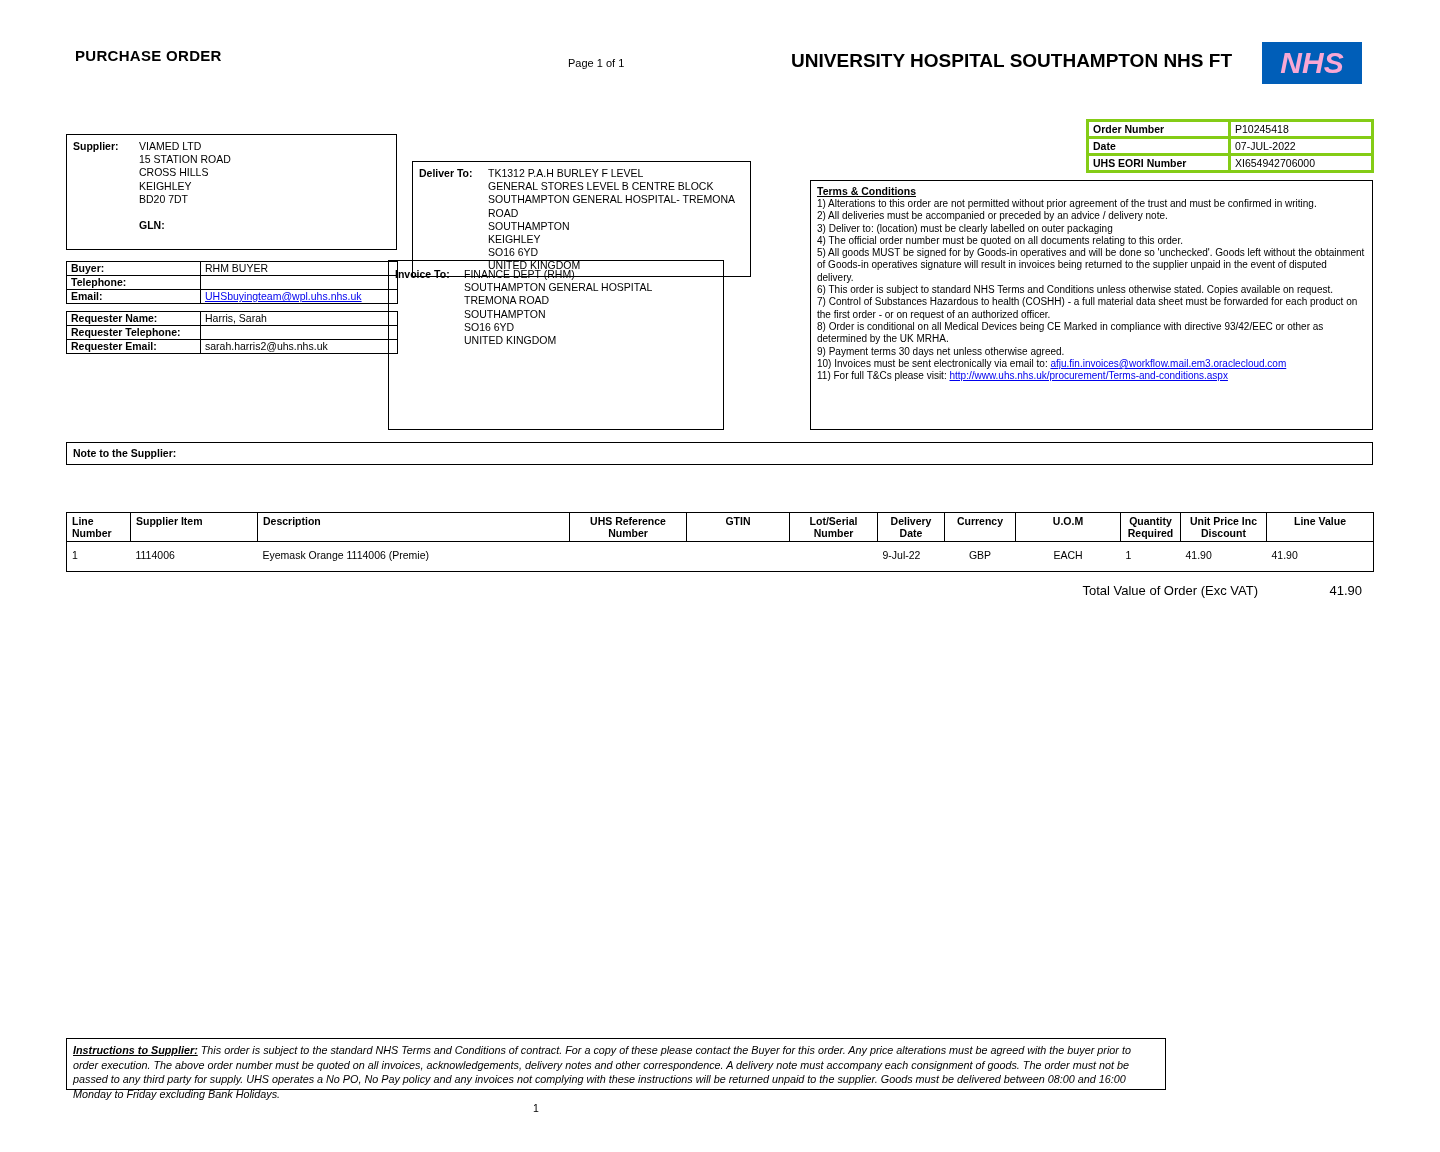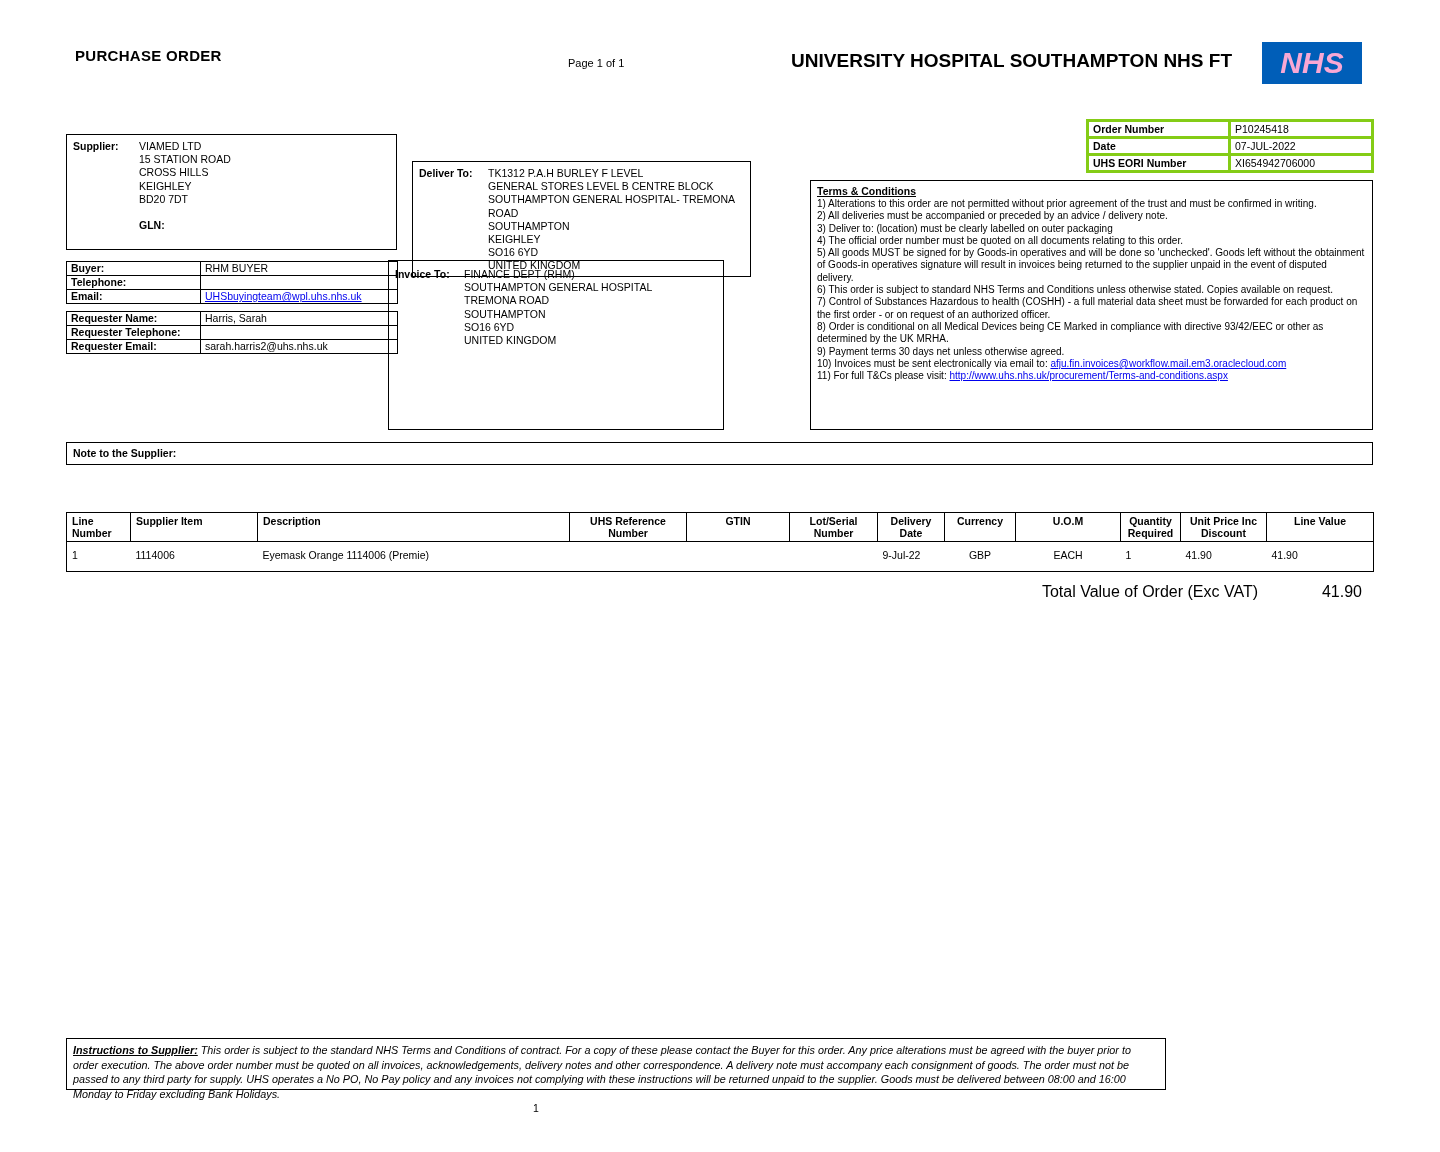--- a/index.html
+++ b/index.html
@@ -60,21 +60,21 @@
   
   .items { left:66px; top:512px; width:1307px; border-collapse:collapse; table-layout:fixed; }
   .items th { border:1px solid #000; font-weight:bold; font-size:10.5px; line-height:12px;
               padding:2px 5px; vertical-align:top; white-space:pre-line; height:28px; }
   .items td { font-size:10.5px; padding:7px 5px 0 5px; vertical-align:top; height:30px;
               border-bottom:1px solid #000; }
   .items td:first-child { border-left:1px solid #000; }
   .items td:last-child { border-right:1px solid #000; }
   .al { text-align:left; } .ac { text-align:center; } .ar { }
 
-  .total-row { left:66px; top:583px; width:1296px; display:flex; font-size:16px; }
+  .total-row { left:66px; top:583px; width:1296px; display:flex; font-size:13px; }
   .total-row .tl { flex:1; text-align:right; }
   .total-row .tv { width:104px; text-align:right; }
 
   
   .instructions-box { left:66px; top:1038px; width:1100px; height:52px; padding:4px 6px;
         font-style:italic; font-size:10.8px; line-height:14.5px; }
   .instructions-box .lead { font-weight:bold; text-decoration:underline; }
 
   .page-number { left:533px; top:1102px; font-size:10.5px; }
 </style>

